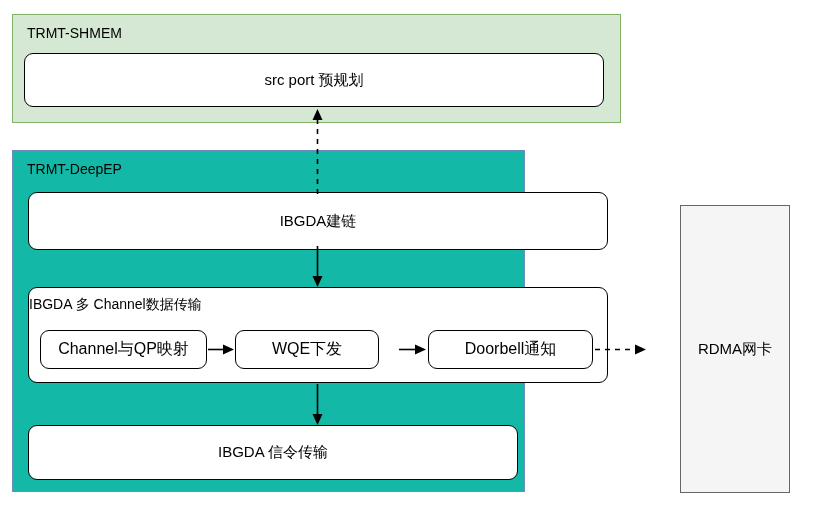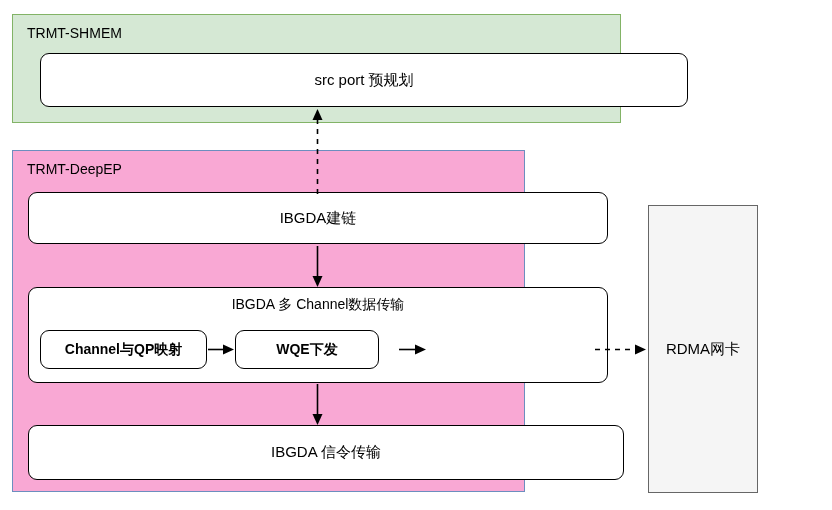--- a/index.html
+++ b/index.html
@@ -45,29 +45,30 @@
   }
   .node.big { font-size: 15px; }
   .node.container-node {
     align-items: flex-start;
   }
   .channel-title {
     position: absolute;
     top: 8px;
     left: 0;
     right: 0;
-    text-align: center;
+    text-align: left;
     font-size: 14px;
   }
-  .node.small { font-size: 14px; font-weight: bold; }
+  .node.small { font-size: 16px; }
   .node.plain {
     border: 1px solid #666666;
     border-radius: 0;
     background: #f5f5f5;
     font-size: 15px;
+    margin-left: 32px;
   }
   svg.edges {
     position: absolute;
     top: 0;
     left: 0;
     width: 832px;
     height: 510px;
     pointer-events: none;
   }
   svg.edges line {
@@ -80,44 +81,47 @@
 </style>
 </head>
 <body>
 
 <div class="canvas">
 
   <div class="group" style="left: 12px; top: 14px; width: 609px; height: 109px; background-color: rgb(213, 232, 212); border-color: rgb(130, 179, 102);">
     <div class="group-label">TRMT-SHMEM</div>
   </div>
 
-  <div class="group" style="left: 12px; top: 150px; width: 513px; height: 342px; background-color: #f9a8d4; border-color: rgb(108, 142, 191); text-align: center;">
+  <div class="group" style="left: 12px; top: 150px; width: 513px; height: 342px; background-color: #14b8a6; border-color: rgb(108, 142, 191); text-align: center;">
     <div class="group-label">TRMT-DeepEP</div>
   </div>
 
-  <div class="node big" style="left:40px; top:53px; width:648px; height:54px;">
+  <div class="node big" style="left:24px; top:53px; width:580px; height:54px;">
     <span>src port 预规划</span>
   </div>
 
-  <div class="node big" style="left:28px; top:192px; width:580px; height:52px;">
+  <div class="node big" style="left:28px; top:192px; width:580px; height:58px;">
     <span>IBGDA建链</span>
   </div>
 
   <div class="node container-node" style="left:28px; top:287px; width:580px; height:96px;">
     <div class="channel-title">IBGDA 多 Channel数据传输</div>
   </div>
 
   <div class="node small" style="left:40px; top:330px; width:167px; height:39px;">
     <span>Channel与QP映射</span>
   </div>
   <div class="node small" style="left:235px; top:330px; width:144px; height:39px;">
     <span>WQE下发</span>
   </div>
+  <div class="node small" style="left:428px; top:330px; width:165px; height:39px;">
+    <span>Doorbell通知</span>
+  </div>
 
-  <div class="node big" style="left:28px; top:425px; width:596px; height:55px;justify-content:center;">
+  <div class="node big" style="left:28px; top:425px; width:490px; height:55px;justify-content:center;">
     <span>IBGDA 信令传输</span>
   </div>
 
   <div class="node plain" style="left: 648px; top: 205px; width: 110px; height: 288px; background-color: rgb(245, 245, 245); border-color: rgb(102, 102, 102);">
     <span>RDMA网卡</span>
   </div>
 
   <svg class="edges" viewBox="0 0 832 510">
     <defs>
       <marker id="ah" markerWidth="13" markerHeight="12" refX="1" refY="6" orient="auto" markerUnits="userSpaceOnUse">

